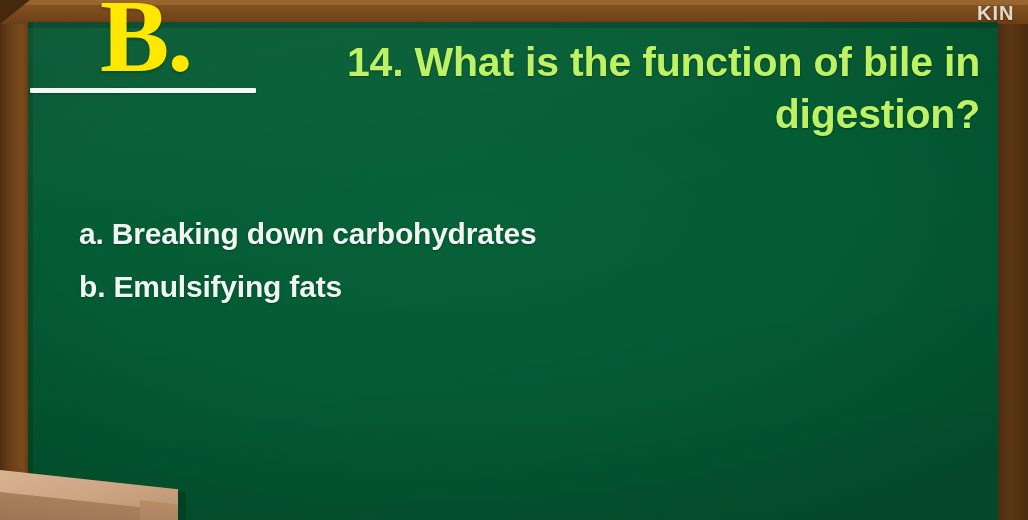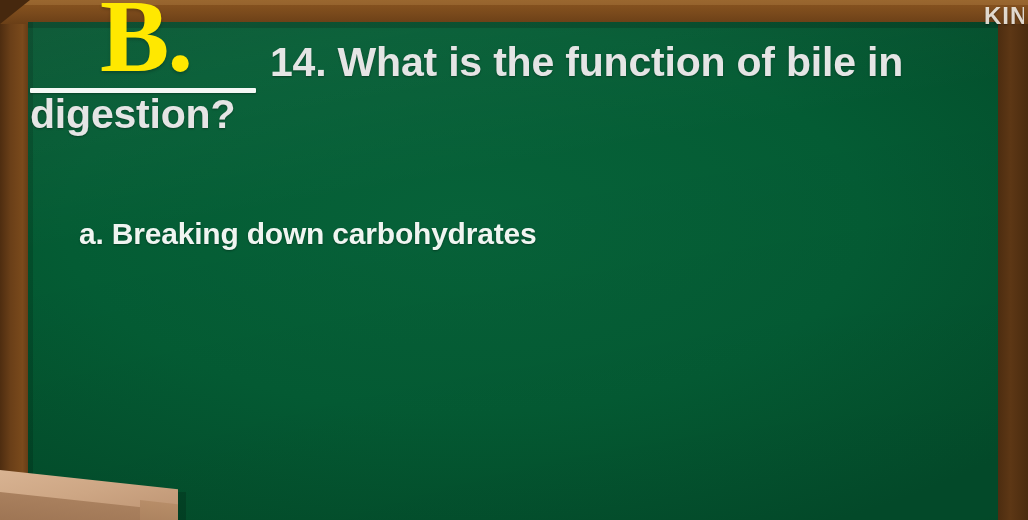--- a/index.html
+++ b/index.html
@@ -81,27 +81,28 @@
     width: 5px; height: 100%;
     background: rgba(0, 0, 0, 0.14);
   }
 
   
   .question {
     position: absolute;
     left: 30px;
     top: 36px;
     width: 950px;
-    color: #e5e5e5;
+    color: #bef264;
     font-size: 41px;
     font-weight: bold;
     line-height: 52px;
     letter-spacing: -0.2px;
     text-shadow: 0 1px 2px rgba(0,0,0,0.35);
     white-space: pre-wrap;
+    text-align: right;
   }
   .q-indent {
     display: inline-block;
     width: 240px;
   }
 
   
   .blank-line {
     position: absolute;
     left: 30px;
@@ -140,23 +141,23 @@
     font-weight: bold;
     line-height: 53px;
     letter-spacing: -0.2px;
     text-shadow: 0 1px 2px rgba(0,0,0,0.32);
     white-space: nowrap;
   }
 
   
   .watermark {
     position: absolute;
-    right: 4px;
+    right: 11px;
     top: 2px;
-    font-size: 24px;
+    font-size: 20px;
     font-weight: bold;
     letter-spacing: 1px;
     color: rgba(245, 240, 232, 0.88);
     overflow: hidden;
     width: 40px;
     white-space: nowrap;
     text-shadow: 0 1px 2px rgba(0,0,0,0.4);
   }
 
   
@@ -219,20 +220,21 @@
 
   <div class="question"><span class="q-indent"></span><span>14. What is the function of bile in</span>
 <span>digestion?</span></div>
 
   <div class="blank-line"></div>
 
   <div class="answer-letter">B.</div>
 
   <div class="options">
     <div class="option">a. Breaking down carbohydrates</div>
+    <div class="option">b. Emulsifying fats</div>
   </div>
 
   <div class="watermark">KIN</div>
 
   <div class="ledge-shadow"></div>
   <div class="ledge">
     <div class="ledge-top"></div>
     <div class="ledge-face"></div>
     <div class="ledge-side"></div>
   </div>

